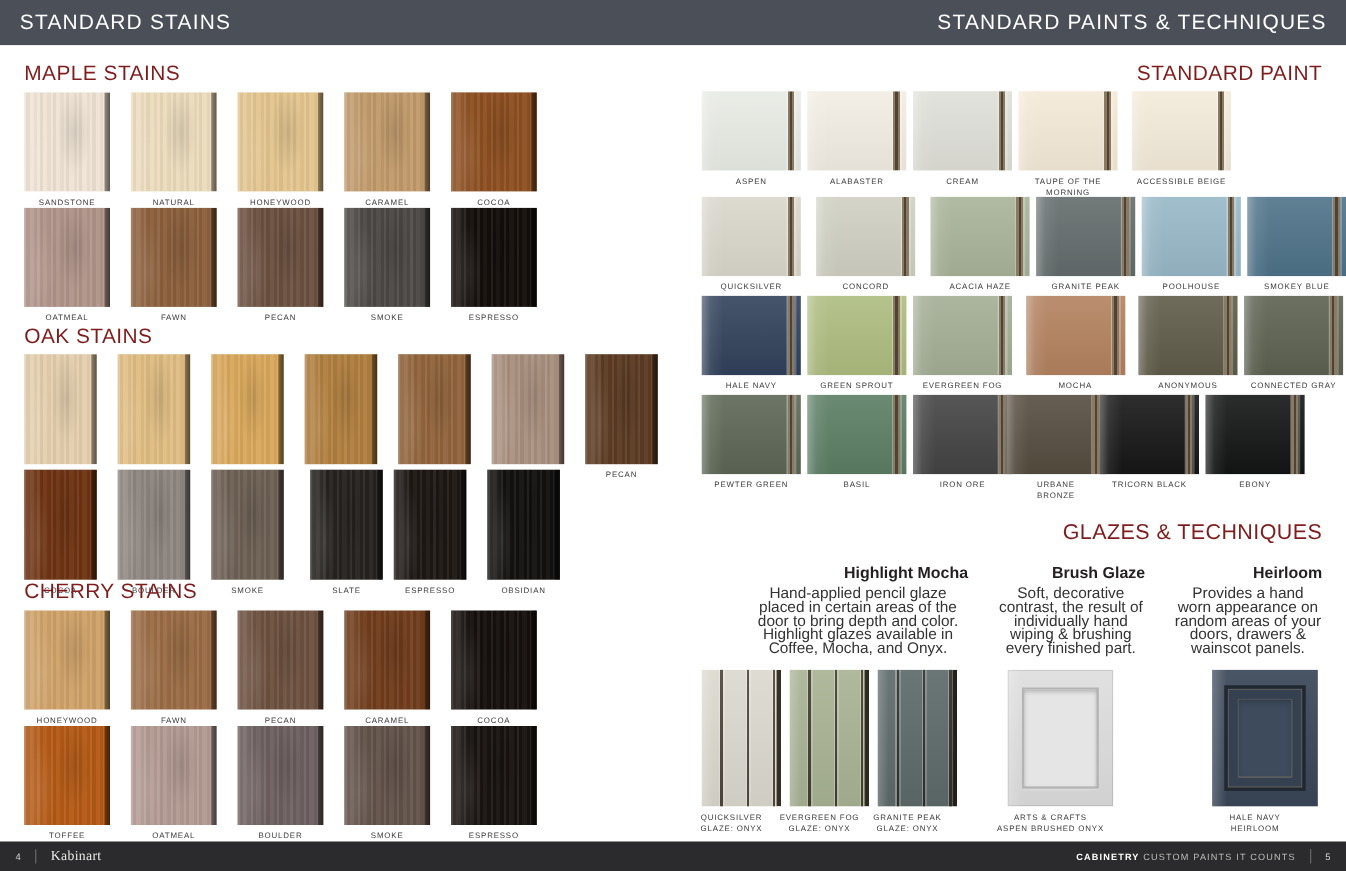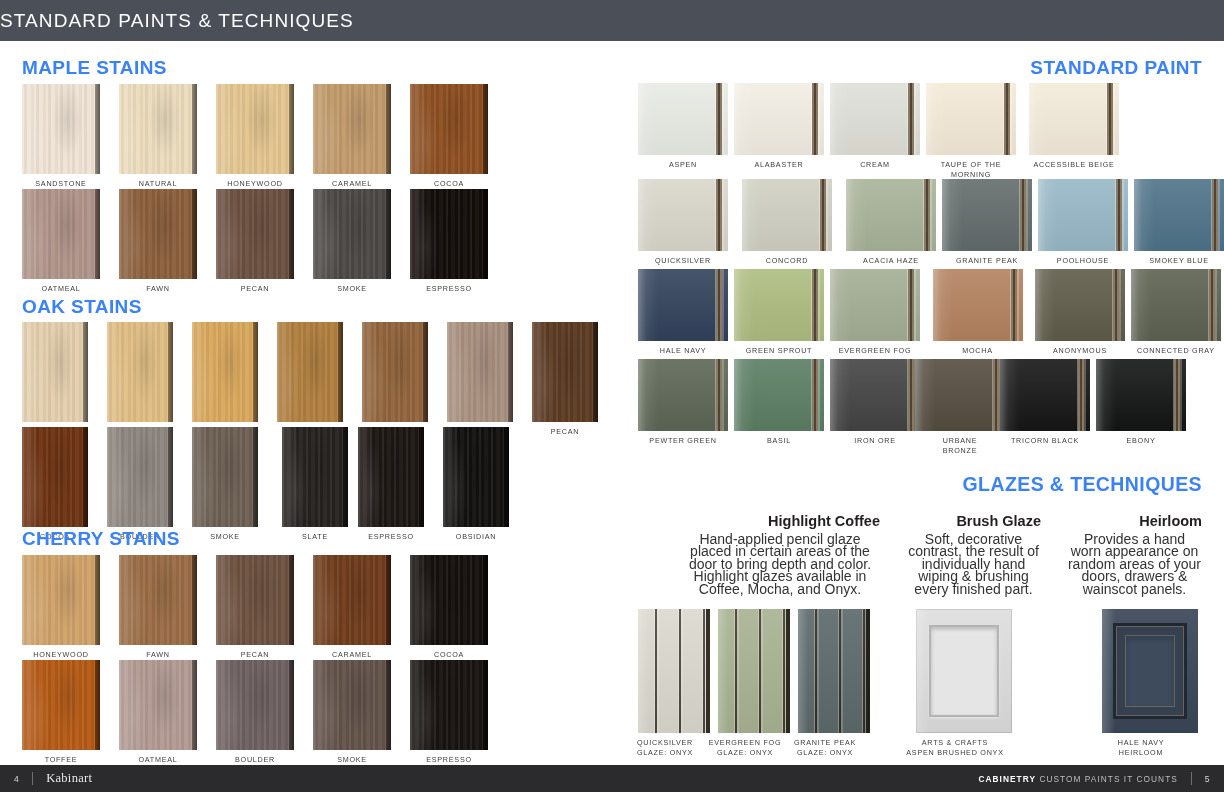--- a/index.html
+++ b/index.html
@@ -25,21 +25,21 @@
   .banner-right{
     color:#ffffff;font-size:19px;letter-spacing:1.1px;font-weight:400;
     padding-right:18px;
   }
   
   .page{position:absolute;left:0;top:41px;width:1224px;height:710px;}
   .col-left{position:absolute;left:0;top:0;width:612px;height:710px;}
   .col-right{position:absolute;left:612px;top:0;width:612px;height:710px;}
 
   .sec-title{
-    font-size:19px;font-weight:700;letter-spacing:.4px;color:#3b82f6;
+    font-size:19px;font-weight:400;letter-spacing:.4px;color:#7f1d1d;
     margin:0;
   }
   .sec-title.right{text-align:right;}
 
   
   .grid{display:flex;}
   .cell{display:flex;flex-direction:column;align-items:center;}
   .sw{
     position:relative;overflow:hidden;
     background-repeat:no-repeat;
@@ -107,20 +107,21 @@
   .pg{color:#d9d9d9;font-size:8.5px;letter-spacing:.4px;}
   .vr{width:1px;height:13px;background:#6e6e72;margin:0 13px;}
   .brand{color:#e8e8e8;font-size:12.5px;letter-spacing:.3px;font-family:"Liberation Serif","DejaVu Serif",serif;}
   .tag{color:#bdbdbd;font-size:8.3px;letter-spacing:1.05px;}
   .tag b{color:#ffffff;font-weight:700;}
 </style>
 </head>
 <body>
 
 <div class="banner">
+  <div class="banner-left">STANDARD STAINS</div>
   <div class="banner-right">STANDARD PAINTS &amp; TECHNIQUES</div>
 </div>
 
 <div class="page">
 
   <div class="col-left">
 
     <div style="position:absolute;left:22px;top:16px;">
       <h2 class="sec-title">MAPLE STAINS</h2>
     </div>
@@ -385,21 +386,21 @@
           <div class="lbl">EBONY</div>
         </div>
       </div>
 
     <div style="position:absolute;right:22px;top:432px;">
       <h2 class="sec-title right" style="font-size:19.5px;">GLAZES &amp; TECHNIQUES</h2>
     </div>
 
     <div class="glaze-descs" id="glaze-descs" style="position:absolute;right:22px;top:472px;gap:26px;">
         <div class="gd" style="width: 200px;">
-          <div class="gd-h">Highlight Coffee</div>
+          <div class="gd-h">Highlight Mocha</div>
           <div class="gd-p">Hand-applied pencil glaze placed in certain areas of the door to bring depth and color. Highlight glazes available in Coffee, Mocha, and Onyx.</div>
         </div>
         <div class="gd" style="width: 135px;">
           <div class="gd-h">Brush Glaze</div>
           <div class="gd-p">Soft, decorative contrast, the result of individually hand wiping &amp; brushing every finished part.</div>
         </div>
         <div class="gd" style="width: 135px;">
           <div class="gd-h">Heirloom</div>
           <div class="gd-p">Provides a hand worn appearance on random areas of your doors, drawers &amp; wainscot panels.</div>
         </div>

